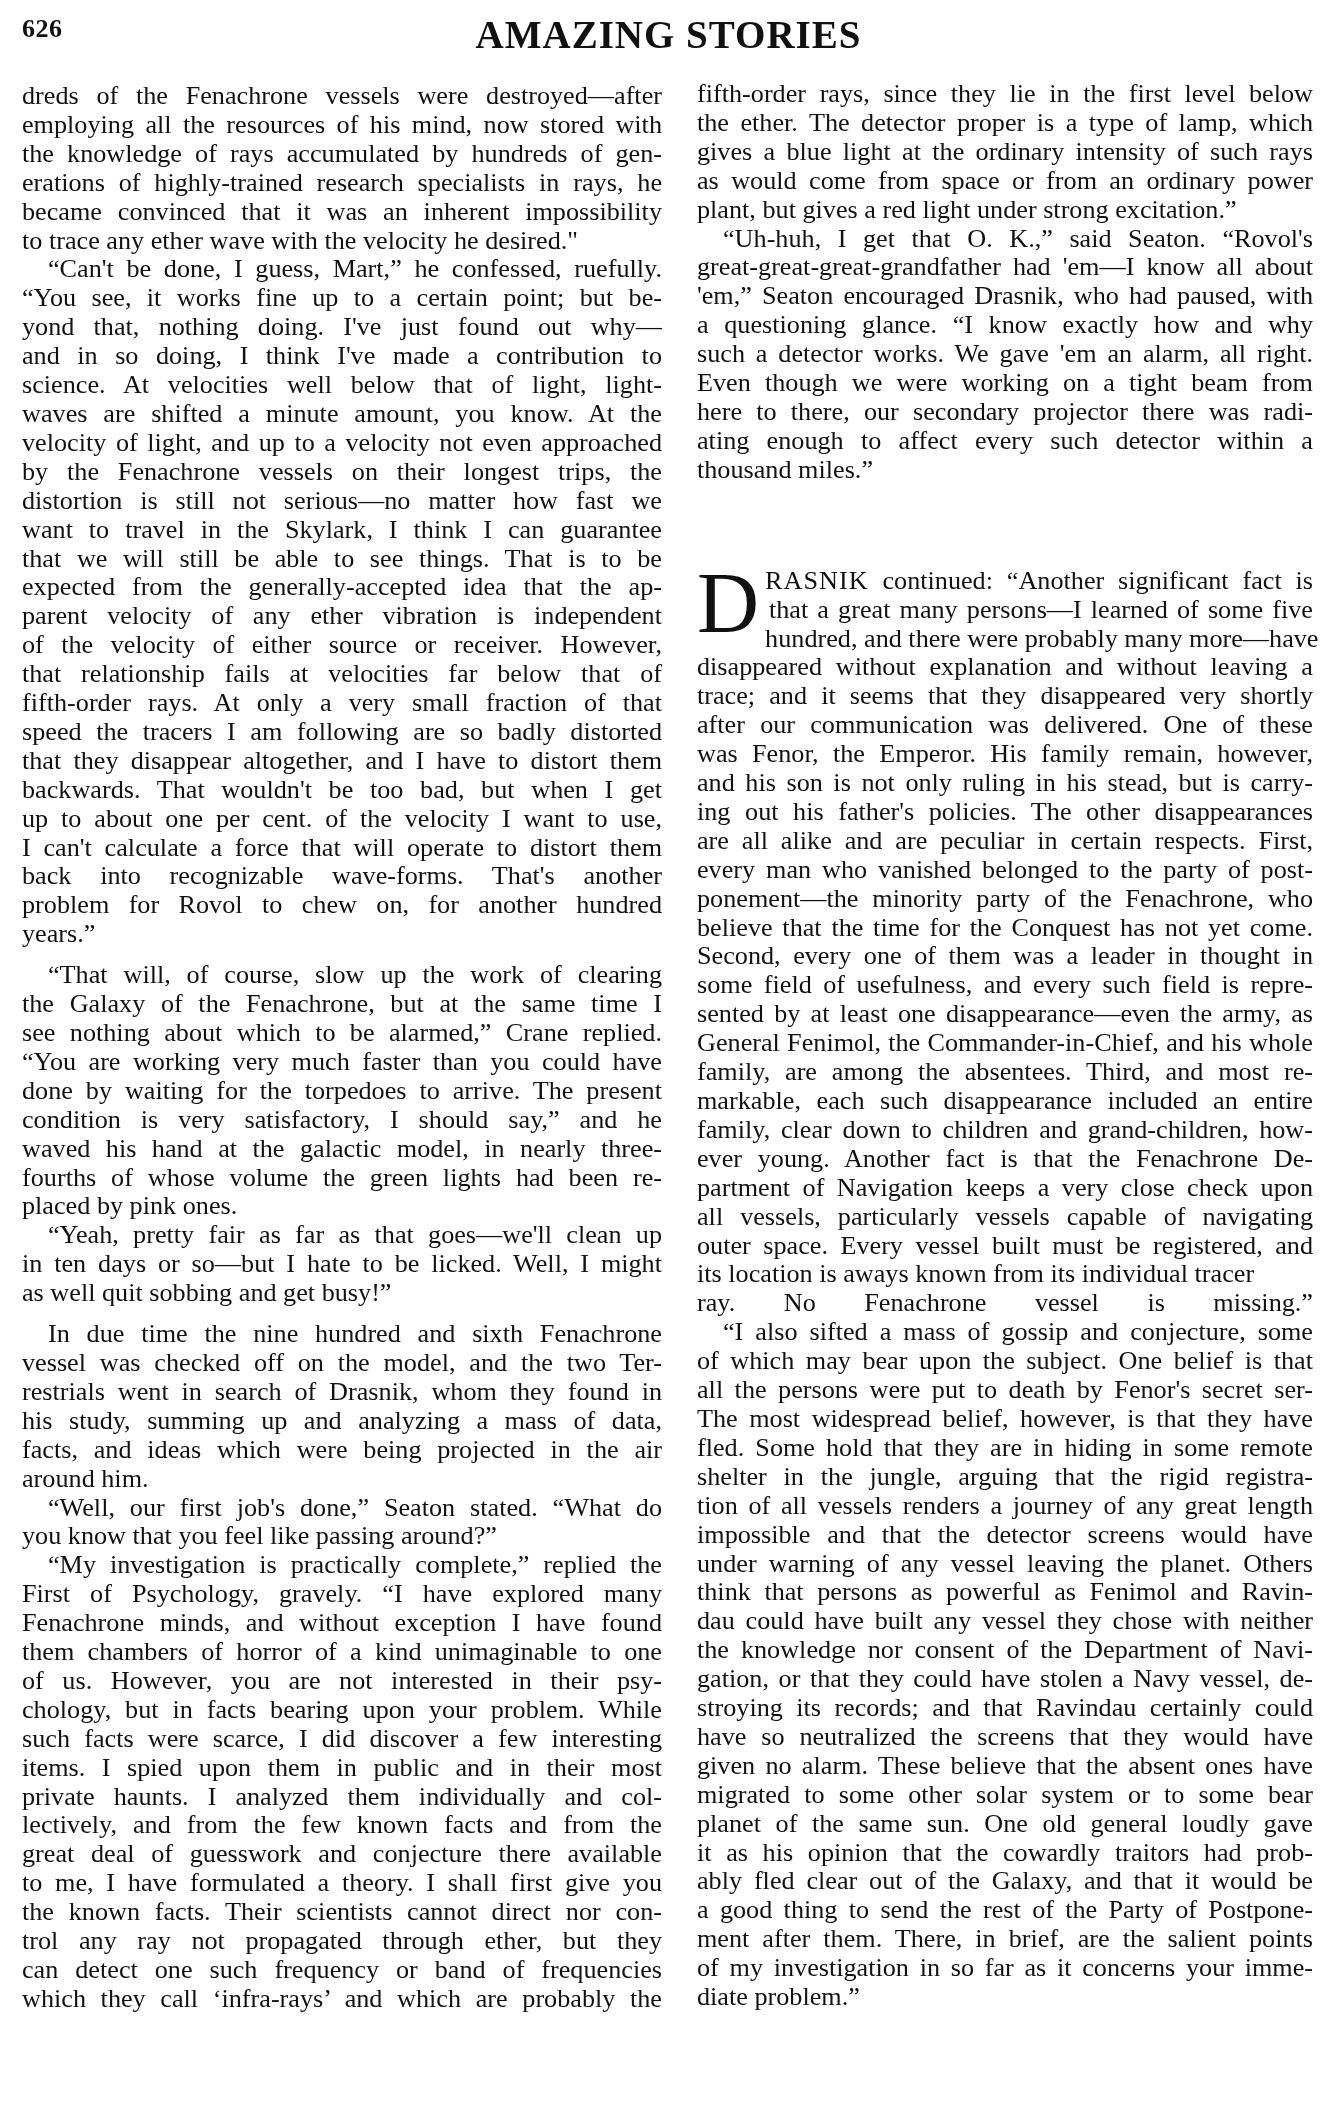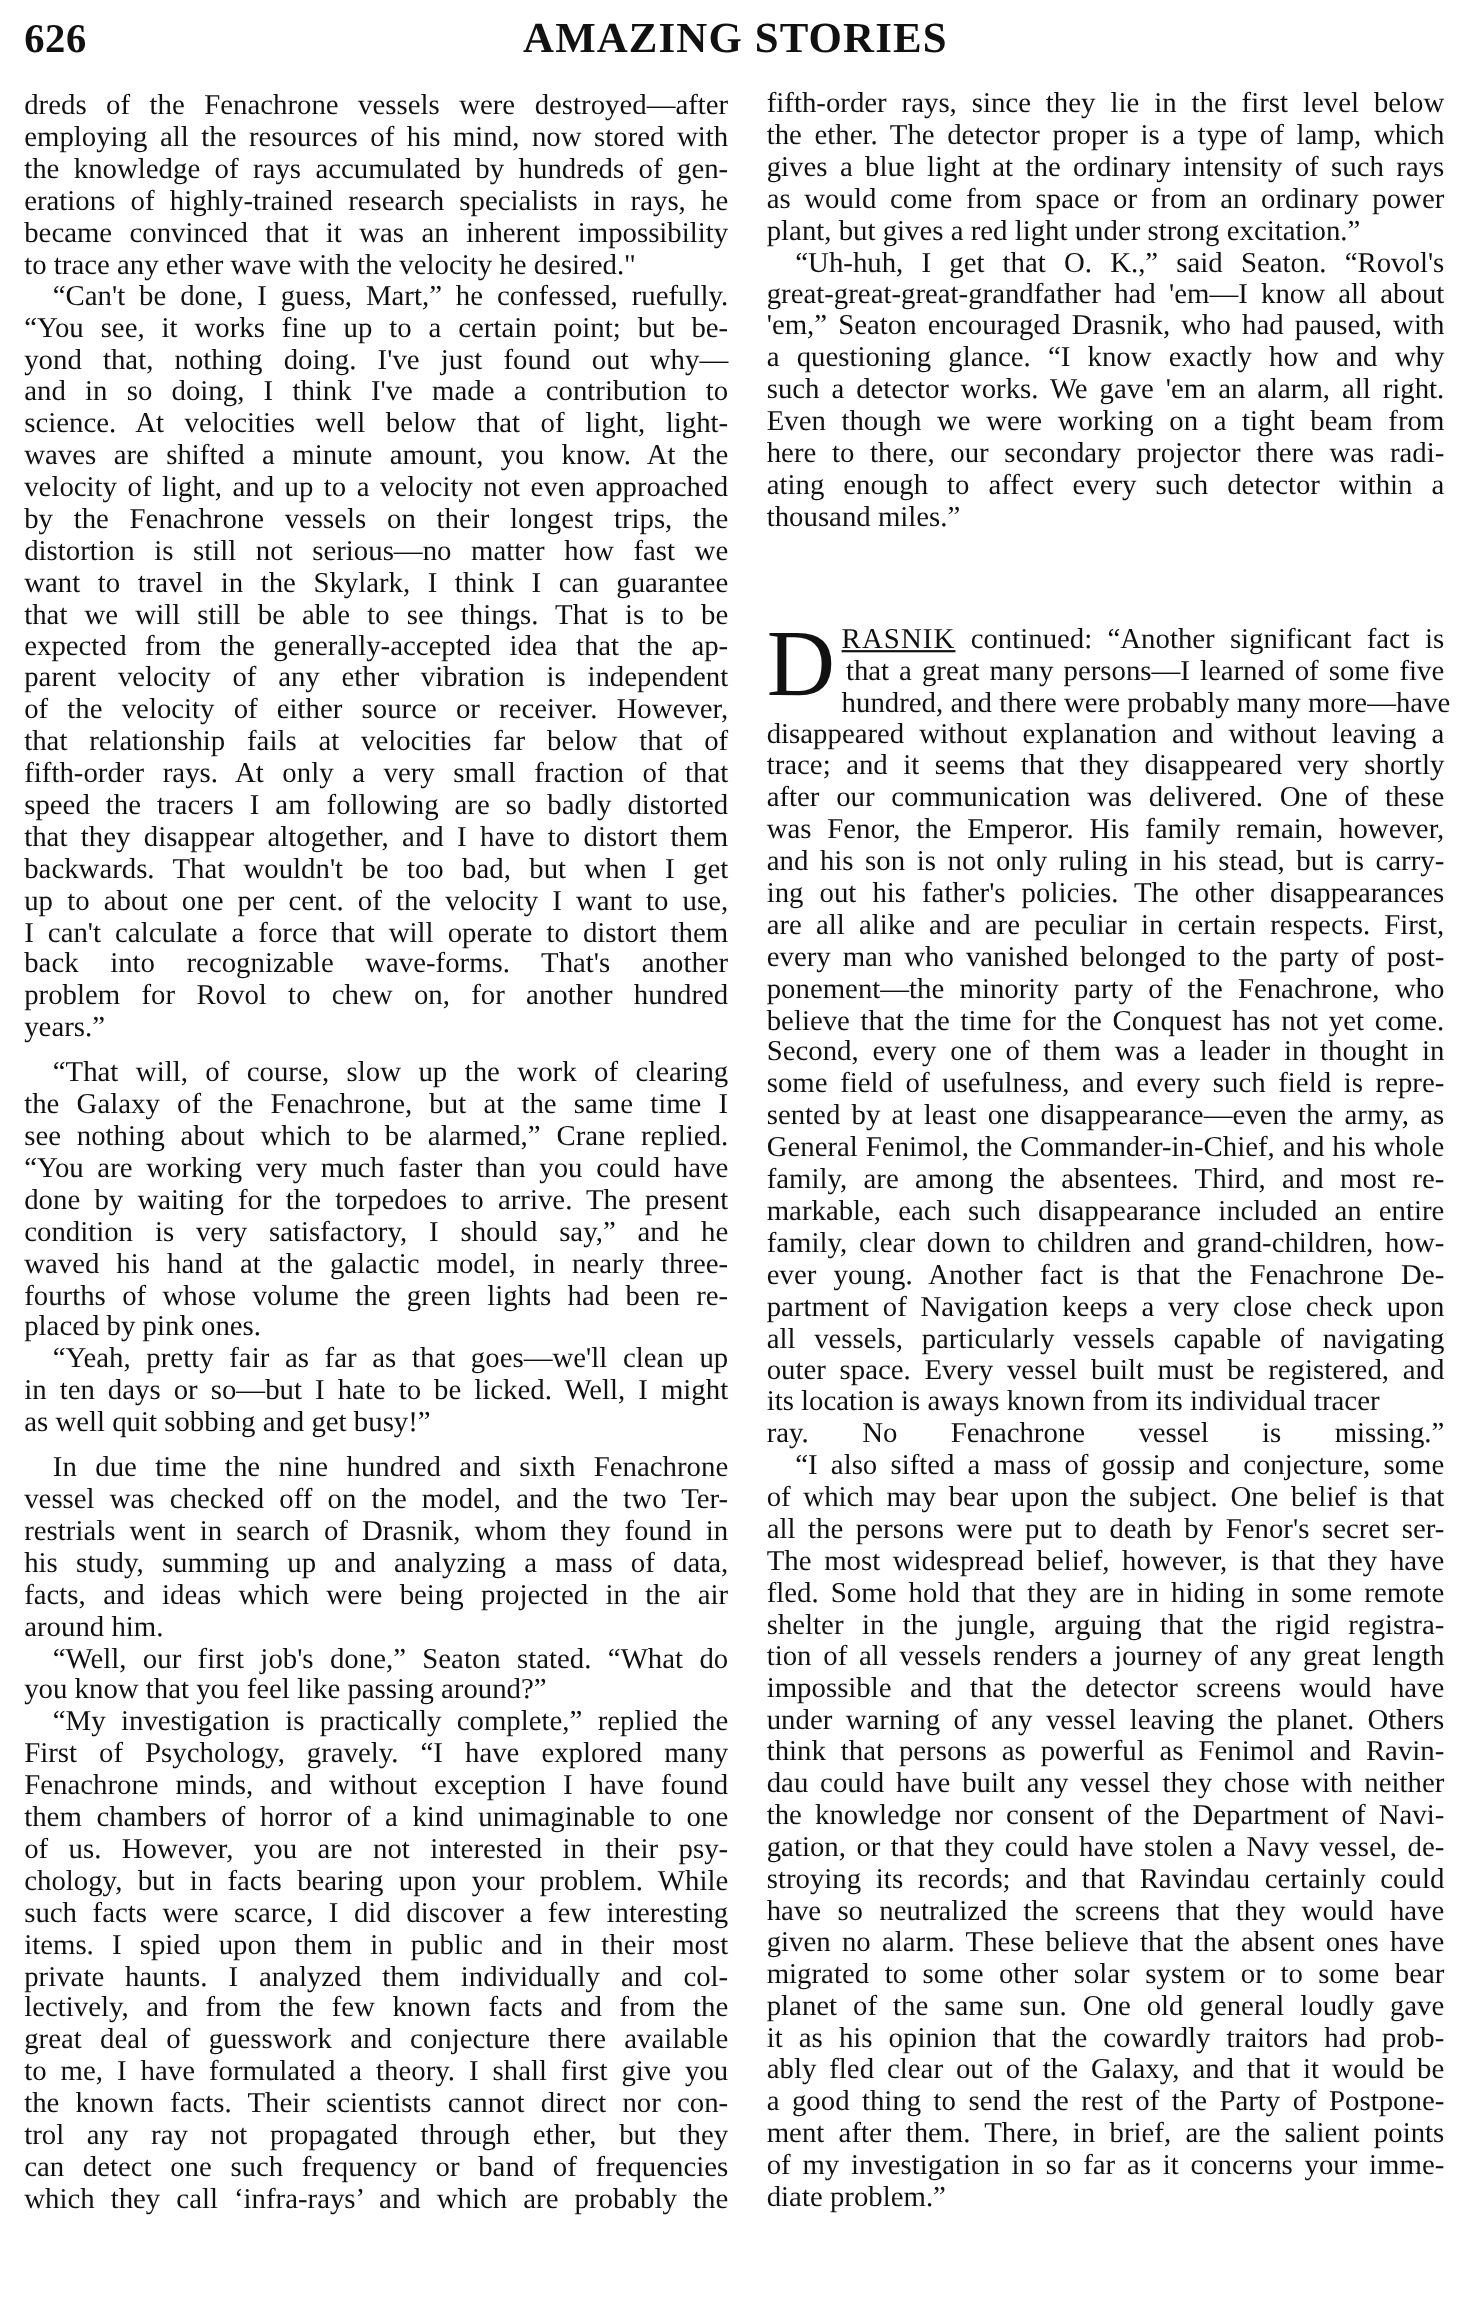--- a/index.html
+++ b/index.html
@@ -7,21 +7,21 @@
       width: 1337px; height: 2106px; overflow: hidden;
       font-family: "Liberation Serif", "DejaVu Serif", serif;
       color: #111;
       position: relative;
     }
     .header {
       position: absolute; left: 0; top: 0; width: 1337px; height: 60px;
     }
     .page-number {
       position: absolute; left: 22px; top: 14px;
-      font-size: 37px; font-weight: bold; letter-spacing: 0.5px;
+      font-size: 26px; font-weight: bold; letter-spacing: 0.5px;
     }
     .running-title {
       position: absolute; left: 0; right: 0; top: 12px; text-align: center;
       font-size: 39px; font-weight: bold; letter-spacing: 1px;
     }
     .col {
       position: absolute; top: 82px;
       font-size: 26.2px; line-height: 28.9px;
       text-align: justify;
     }
@@ -33,21 +33,21 @@
     }
     .line.last { text-align-last: left; }
     .gap { display: block; height: 12px; }
     .gap-lg { display: block; height: 82px; }
     .dropcap-para { position: relative; }
     .dropcap {
       float: left; font-size: 86px; line-height: 64px;
       margin: 4px 6px 0 0; font-weight: normal;
       font-family: "Liberation Serif", serif;
     }
-    .smallcaps { font-variant: small-caps; letter-spacing: 1px; text-decoration: underline; }
+    .smallcaps { font-variant: small-caps; letter-spacing: 1px; }
   </style>
 </head>
 <body>
 
 <div class="header">
   <span class="page-number">626</span>
   <span class="running-title">AMAZING STORIES</span>
 </div>
 
 <div class="col col-left" id="col-left">

